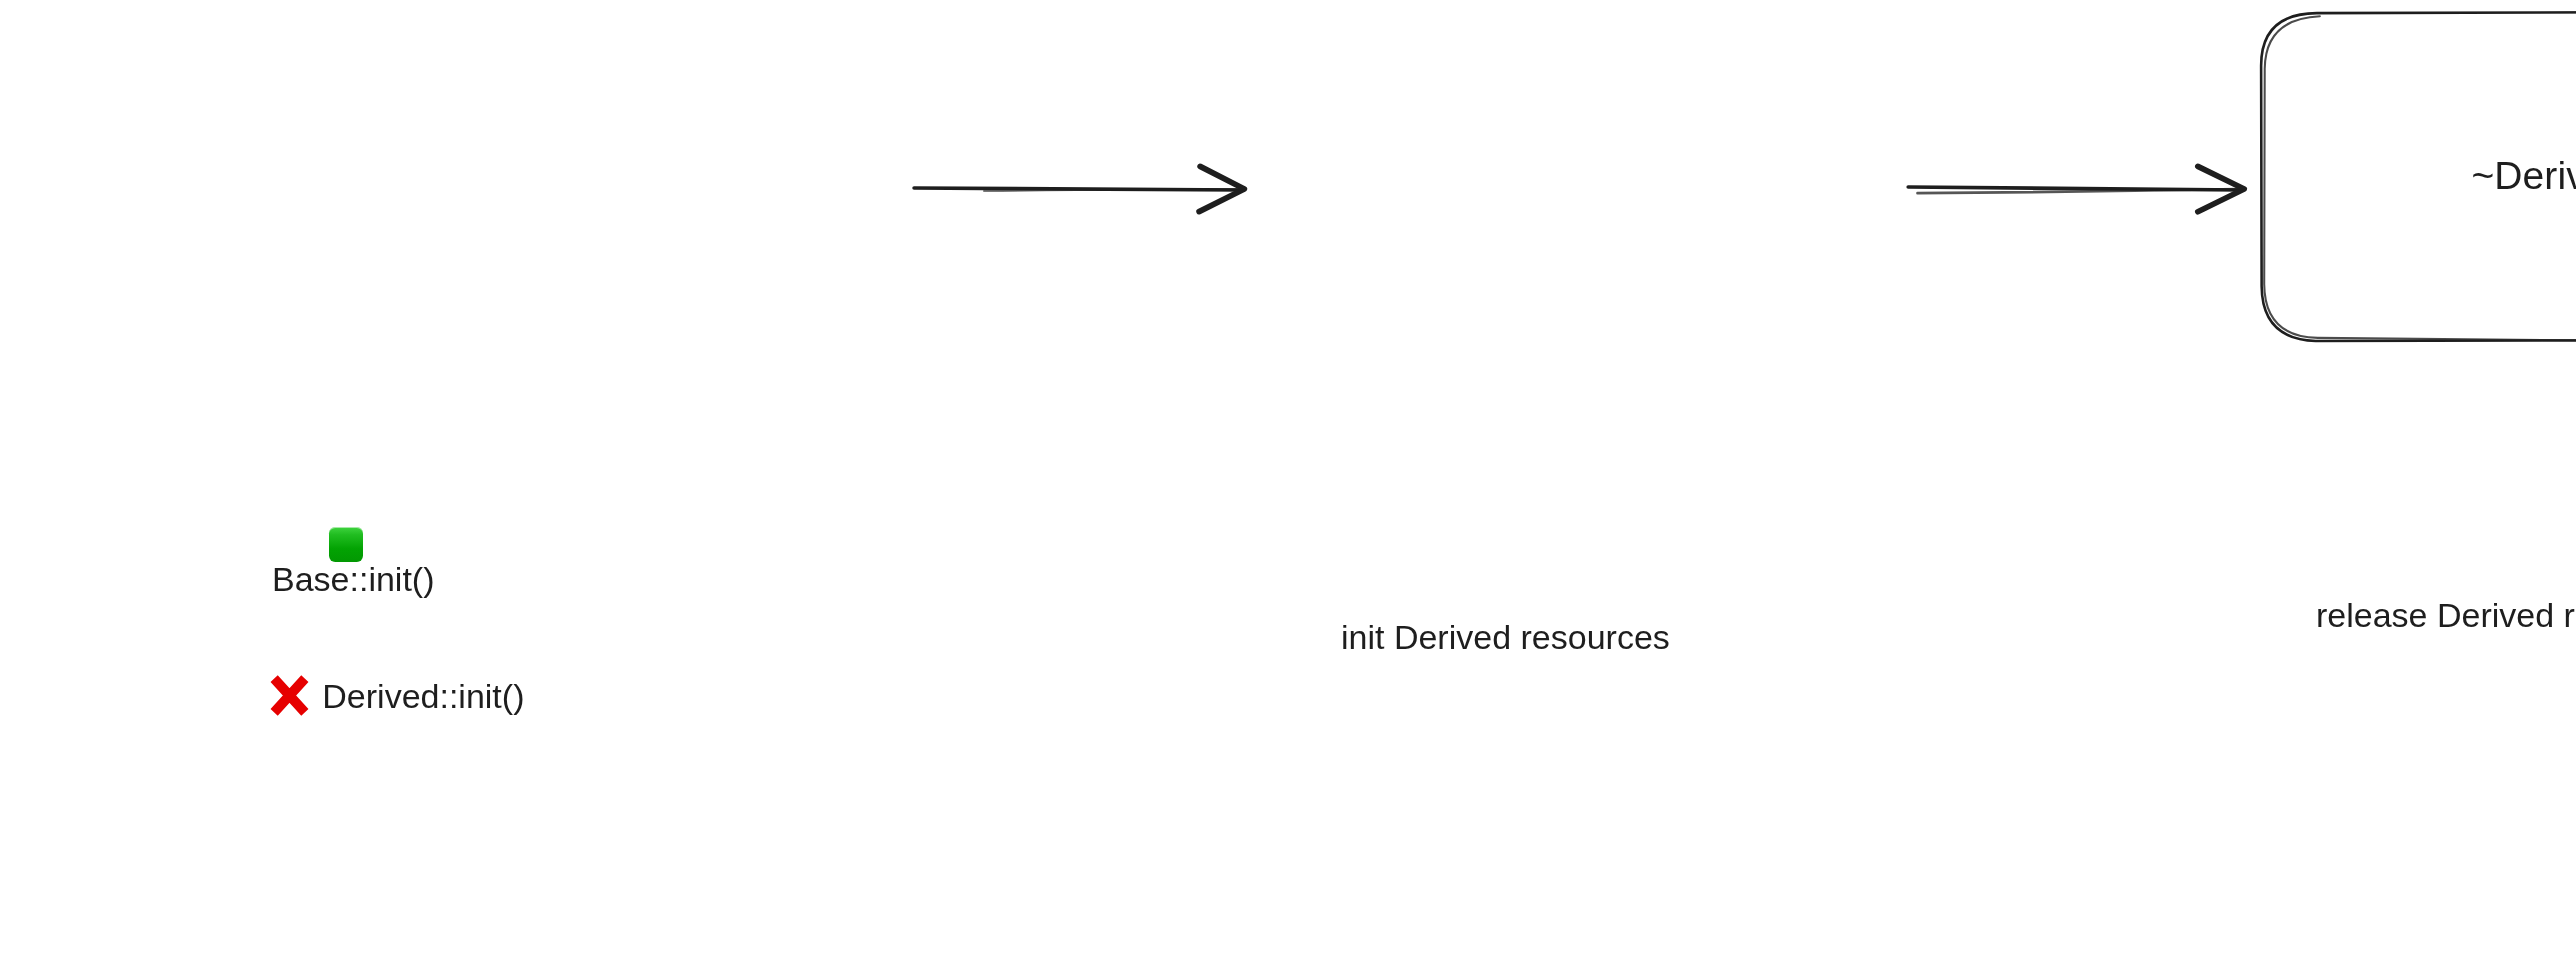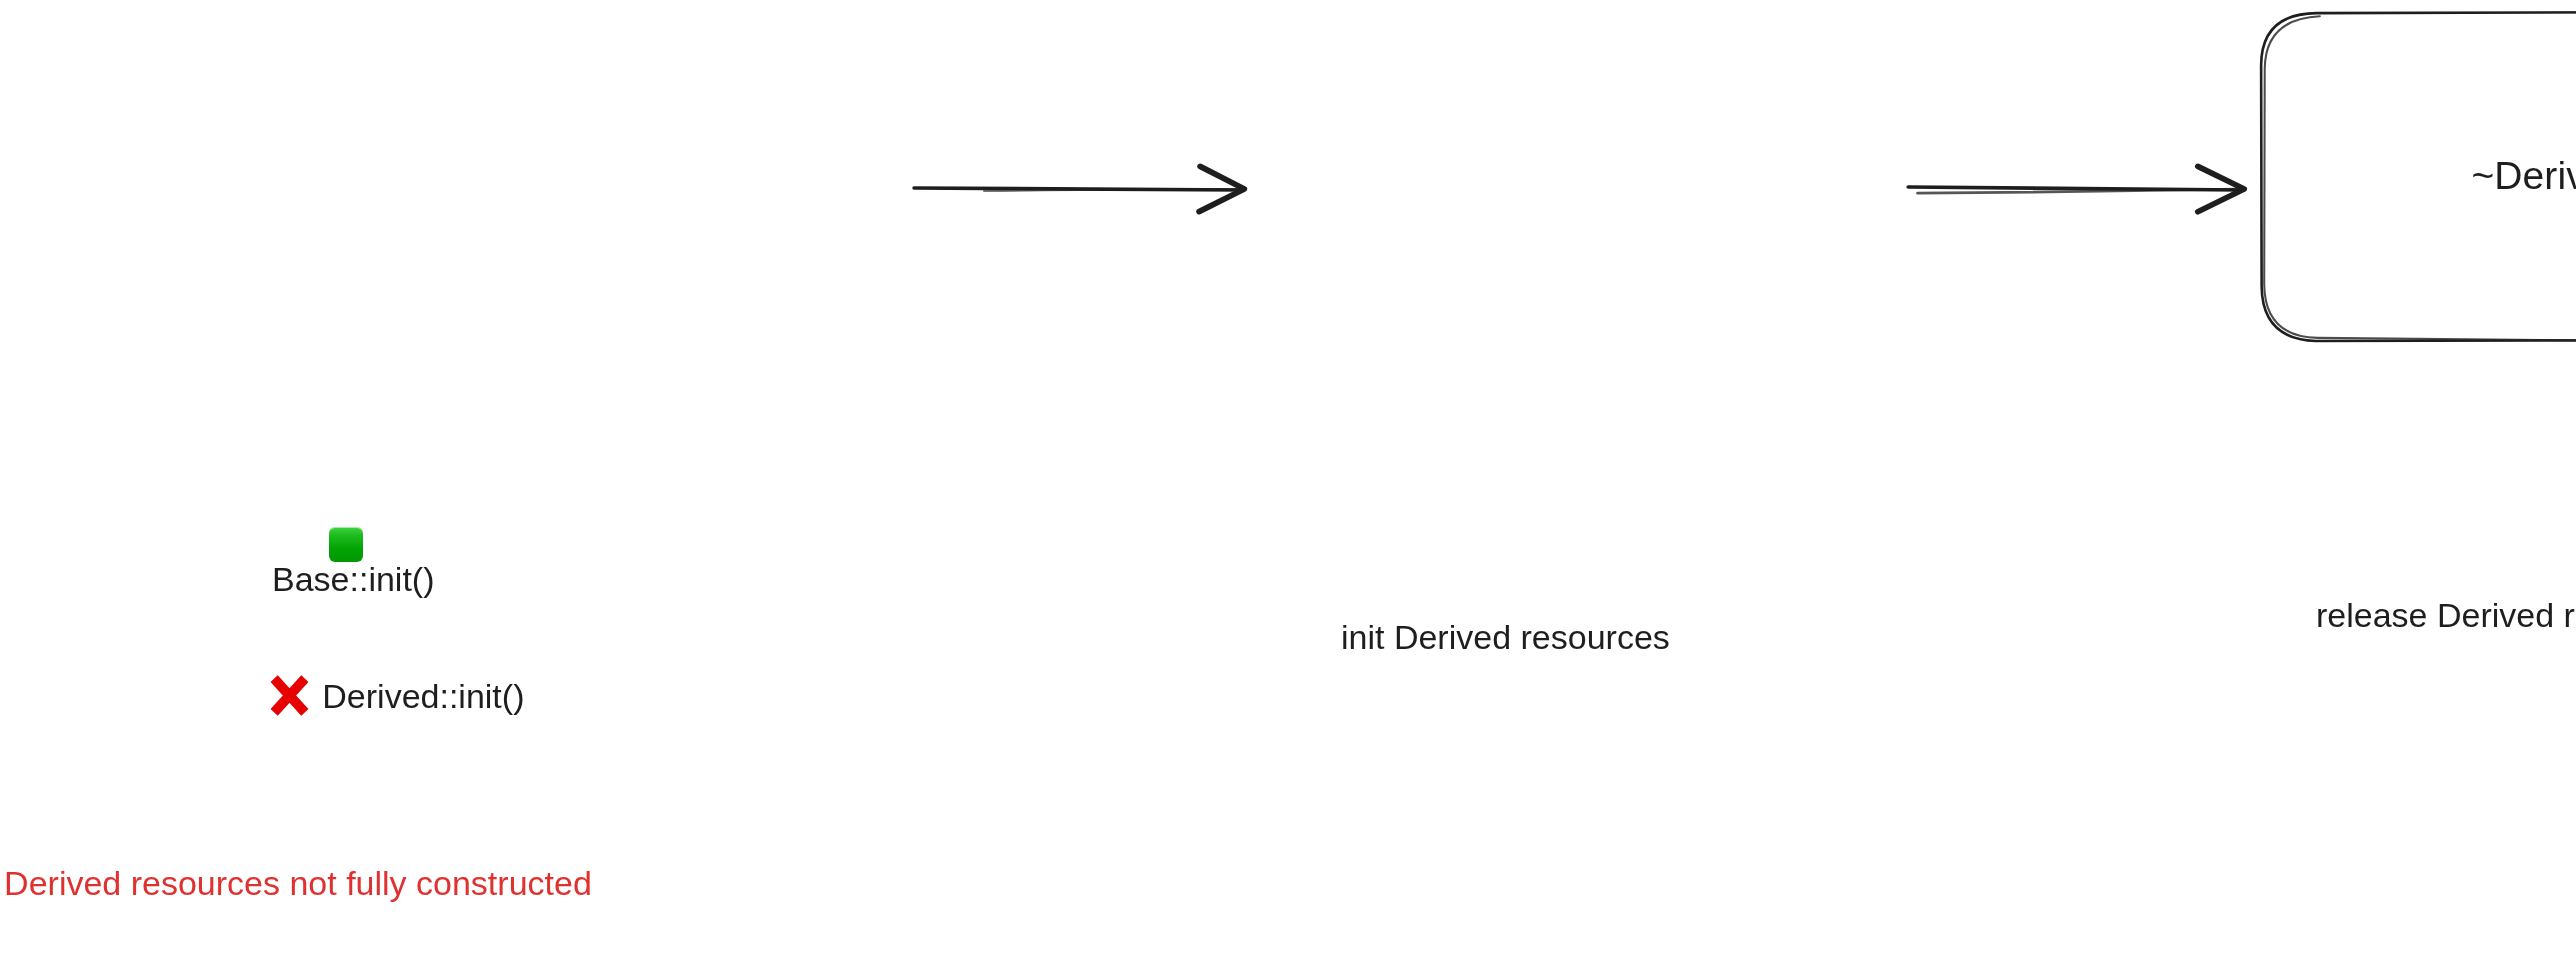--- a/index.html
+++ b/index.html
@@ -156,16 +156,15 @@
         </svg>
       </span>
     </span>
     <span class="ann-text">Derived::init()</span>
   </div>
 
   <div class="caption" style="left:1309px; top:620px;margin-left:32px;">init Derived resources</div>
 
   <div class="caption" style="left:2316px; top:598px;">release Derived resources</div>
 
-  <div class="warn" style="left:4.1px; top:866px; color:#e03131;">Derived resources not fully constructed</div>
 
 </div>
 
 
 </body></html>

